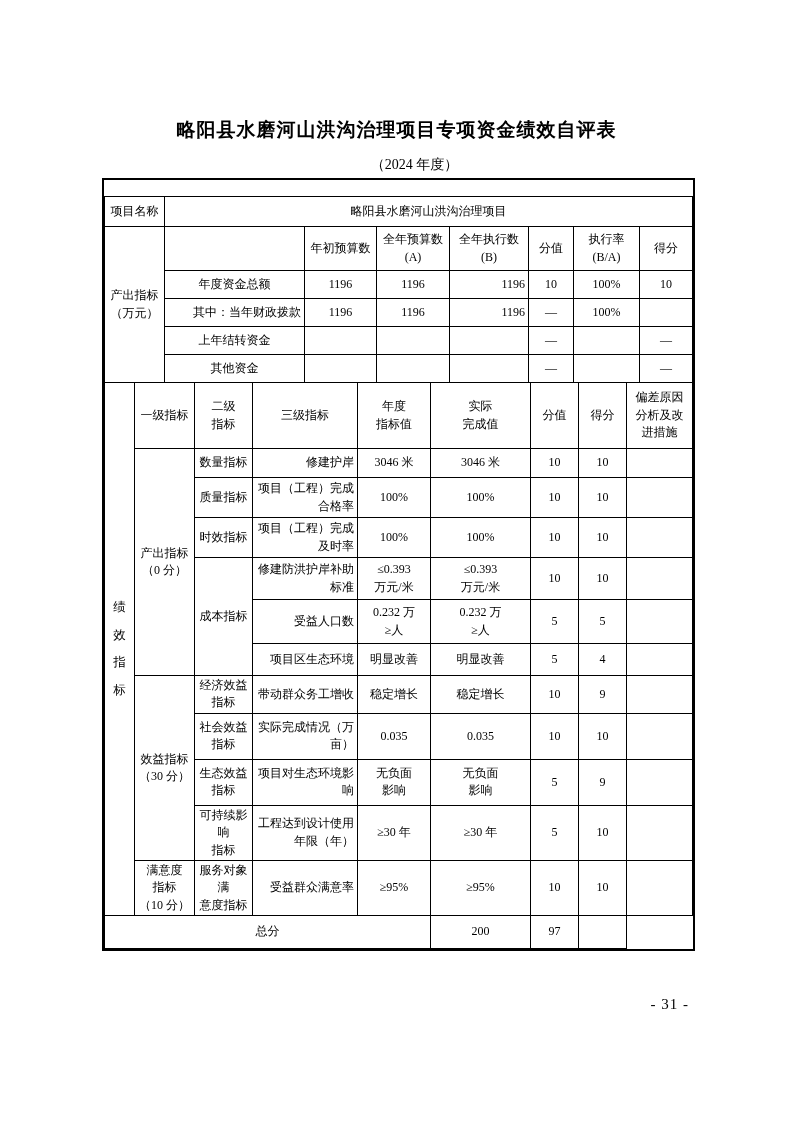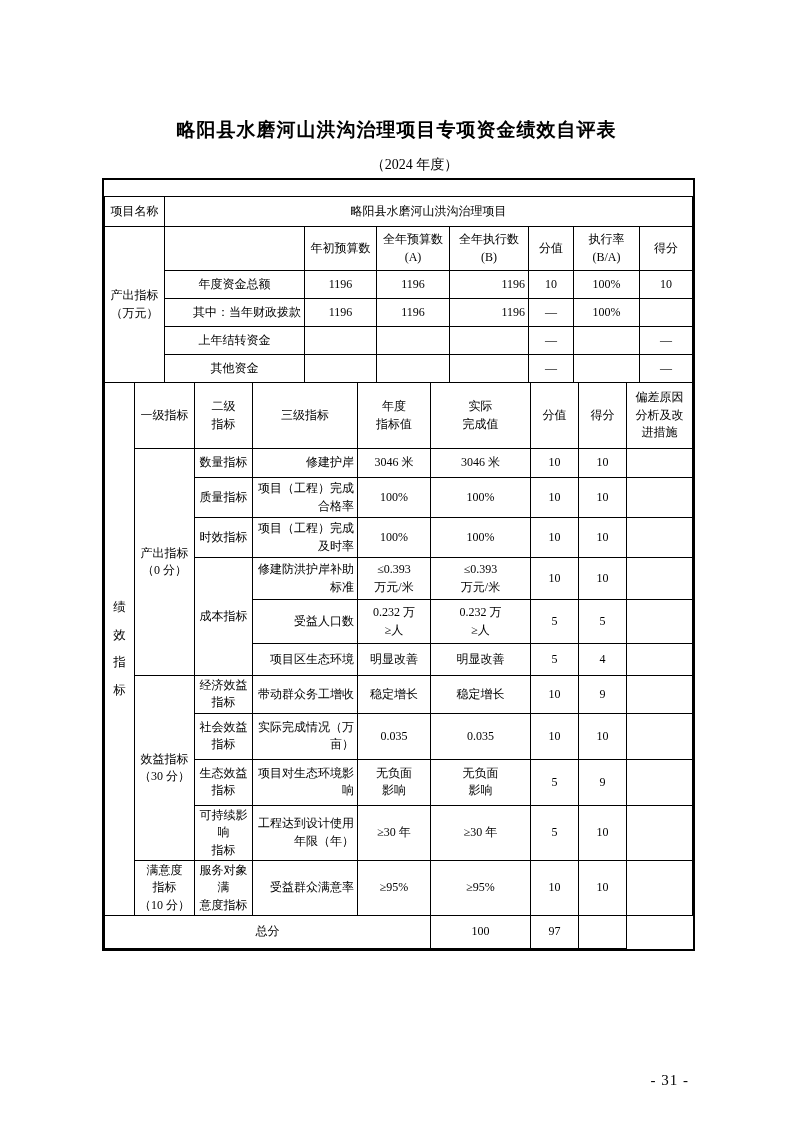--- a/index.html
+++ b/index.html
@@ -10,21 +10,21 @@
         font-size:19px;letter-spacing:1px;}
   .doc-subtitle{position:absolute;top:156px;left:0;width:100%;text-align:center;font-size:14px;margin-left:18px;}
   .tbl-wrap{position:absolute;top:178px;left:102px;width:589px;border:2px solid #000;}
   table{border-collapse:collapse;table-layout:fixed;width:100%;margin-top:16px;}
   table+table{margin-top:-1px;}
   td{border:1px solid #000;font-size:12px;text-align:center;vertical-align:middle;
      padding:1px 3px;white-space:pre-line;line-height:1.45;overflow:hidden;word-break:break-all;}
   .ta-l{text-align:right;}
   .ta-r{text-align:right;}
   .vert{line-height:2.2;font-size:12.5px;}
-  .pagenum{position:absolute;top:1072px;right:104px;font-size:15px;letter-spacing:1px;}
+  .pagenum{position:absolute;top:996px;right:104px;font-size:15px;letter-spacing:1px;}
 </style>
 </head>
 <body>
 
 <div class="page">
 
   <div class="doc-title">略阳县水磨河山洪沟治理项目专项资金绩效自评表</div>
   <div class="doc-subtitle">（2024 年度）</div>
 
   <div class="tbl-wrap">
@@ -251,21 +251,21 @@
 意度指标</td>
         <td class="ta-l">受益群众满意率</td>
         <td>≥95%</td>
         <td>≥95%</td>
         <td>10</td>
         <td>10</td>
         <td></td>
       </tr>
       <tr style="height:33px">
         <td colspan="5">总分</td>
-        <td>100</td>
+        <td>200</td>
         <td>97</td>
         <td></td>
       </tr>
     </tbody>
       </table>
 
   </div>
 
   <div class="pagenum">- 31 -</div>
 

